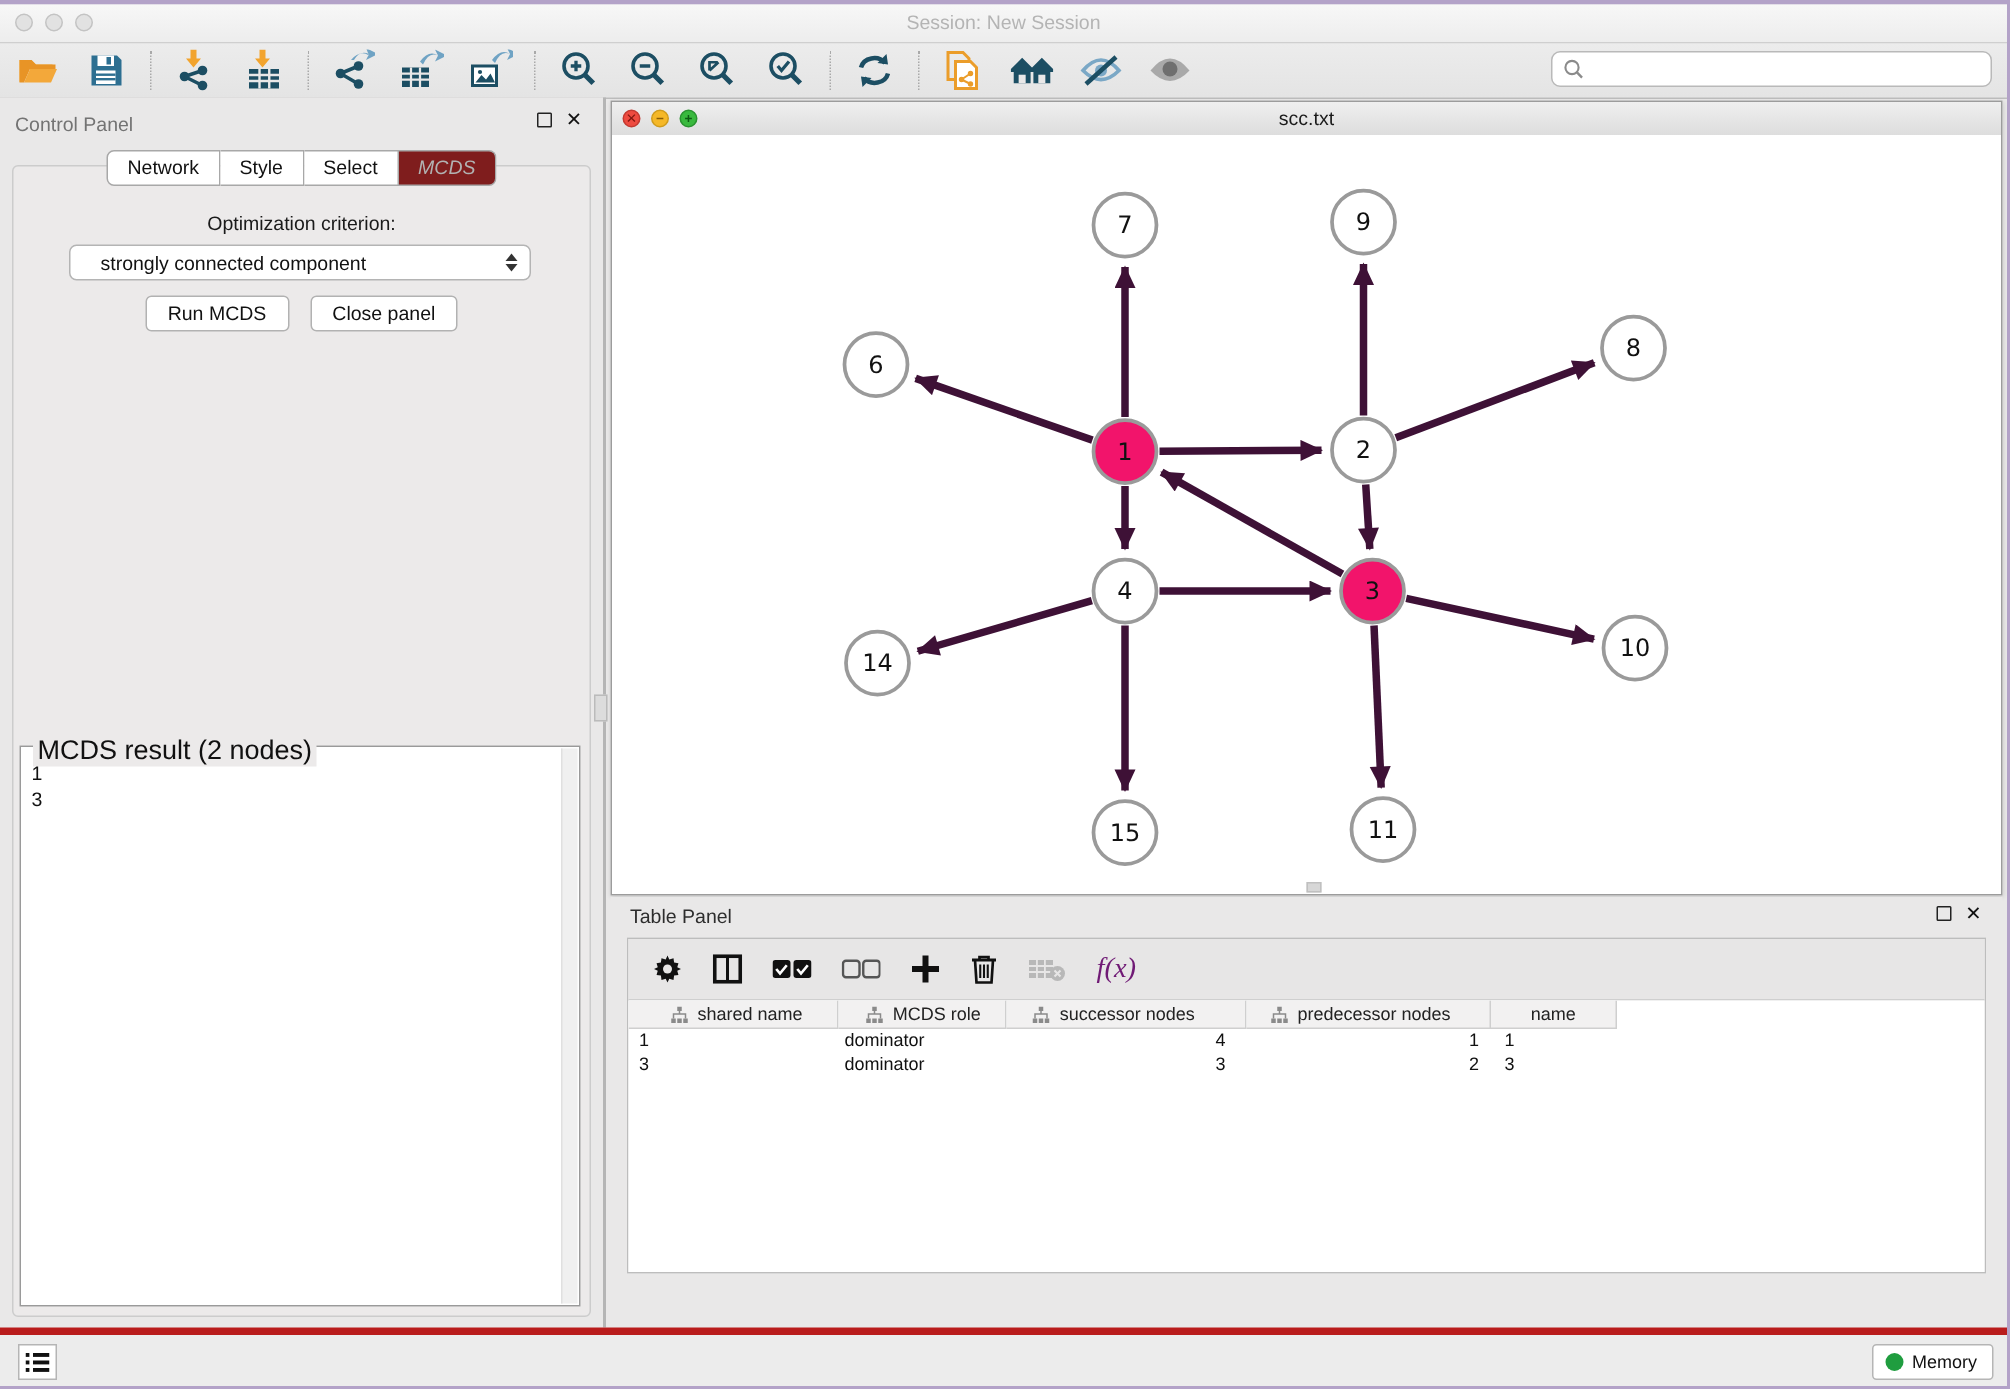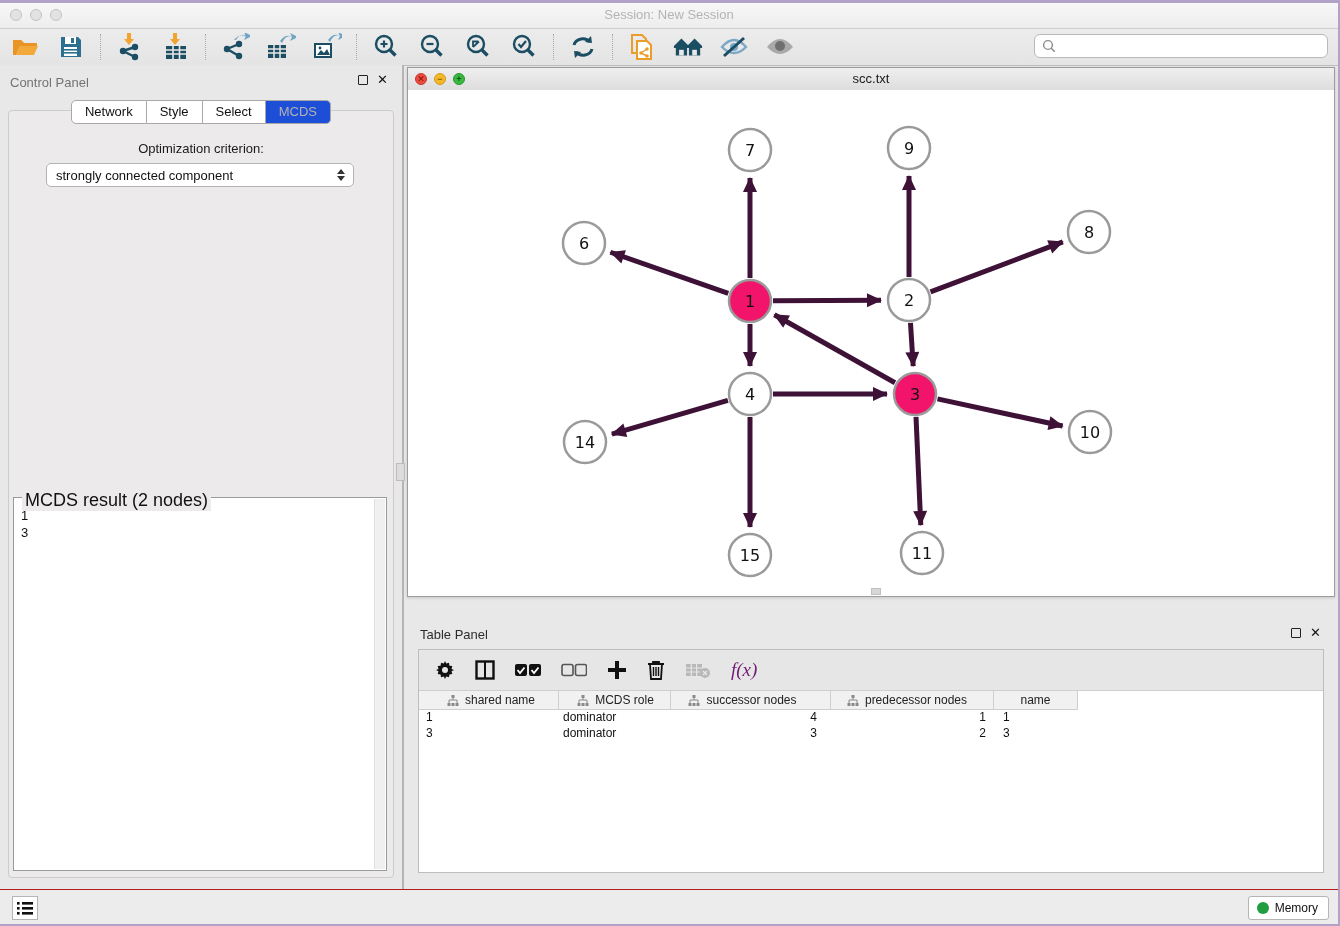--- a/index.html
+++ b/index.html
@@ -37,27 +37,27 @@
   .panel-head{position:absolute;left:10px;top:10px;font-size:13px;color:#737373;}
   .panel-btns{position:absolute;right:14px;top:10px;display:flex;gap:9px;align-items:center;}
   .float-ico{width:10px;height:10px;border:1.5px solid #222;box-sizing:border-box;border-radius:1px;}
   .close-ico{font-size:13px;font-weight:bold;color:#111;line-height:10px;}
   .tabstrip{position:absolute;left:0;right:0;display:flex;justify-content:center;z-index:3;text-align:center;}
   .cp-tabs{top:35px;}
   .tab{font-size:13px;color:#111;background:#fff;border:1px solid #a8a8a8;border-left:none;
     padding:3px 13px 4px;cursor:default;white-space:nowrap;}
   .tab:first-child{border-left:1px solid #a8a8a8;border-radius:5px 0 0 5px;}
   .tab:last-child{border-radius:0 5px 5px 0;}
-  .tab.selected{background:#1d4ed8;color:#b2b2b2;}
+  .tab.selected{background:#7f1d1d;color:#b2b2b2;font-style:italic;}
   .cp-box{position:absolute;left:8px;right:8px;top:45px;bottom:12px;
     background:#eceaea;border:1px solid #cccccc;border-radius:4px;}
   .opt-label{position:absolute;left:0;right:0;top:30px;text-align:center;font-size:13px;color:#1a1a1a;}
   .dropdown{position:absolute;left:37px;right:39px;top:52px;height:22px;background:#fff;
     border:1px solid #b4b4b4;border-radius:5px;display:flex;align-items:center;}
-  .dropdown .val{flex:1;font-size:13px;color:#111;padding-left:9px;}
+  .dropdown .val{flex:1;font-size:13px;color:#111;padding-left:20px;}
   .stepper{width:16px;display:flex;flex-direction:column;align-items:center;gap:2px;margin-right:4px;}
   .stepper .up{width:0;height:0;border-left:4px solid transparent;border-right:4px solid transparent;border-bottom:5px solid #333;}
   .stepper .dn{width:0;height:0;border-left:4px solid transparent;border-right:4px solid transparent;border-top:5px solid #333;}
   .cp-buttons{position:absolute;left:0;right:0;top:86px;display:flex;justify-content:center;gap:14px;}
   .btn{font-size:13px;color:#111;background:#fff;border:1px solid #b2b2b2;border-radius:4px;
     padding:3px 14px 4px;cursor:default;}
   .resultbox{position:absolute;left:4px;right:6px;top:386px;bottom:6px;
     border:1px solid #9a9a9a;background:#fff;}
   .resultbox .legend{position:absolute;left:8px;top:-8px;background:#eceaea;padding:0 3px;
     font-size:18px;color:#111;white-space:nowrap;}
@@ -74,21 +74,21 @@
   .net-title{position:absolute;left:0;right:0;top:3px;text-align:center;font-size:13px;color:#1a1a1a;}
   .traffic{position:absolute;left:7px;top:5px;display:flex;gap:7px;}
   .tdot{width:12px;height:12px;border-radius:50%;font-size:9px;font-weight:bold;
     display:flex;align-items:center;justify-content:center;box-sizing:border-box;}
   .tdot.red{background:#ee4b40;border:1px solid #c33a31;color:#7e150e;}
   .tdot.yel{background:#f5b828;border:1px solid #d09c1c;color:#8a5d05;}
   .tdot.grn{background:#39b93e;border:1px solid #2a9330;color:#0c5a12;}
   .net-canvas{position:absolute;left:0;right:0;top:22px;bottom:0;background:#fff;overflow:hidden;}
   .net-handle{position:absolute;left:50%;bottom:1px;width:8px;height:5px;background:#d7d7d7;border:1px solid #c0c0c0;}
   
-  .table-panel{position:absolute;left:407px;top:595px;right:3px;bottom:34px;background:#e9e8e8;margin-top:24px;}
+  .table-panel{position:absolute;left:407px;top:595px;right:3px;bottom:34px;background:#e9e8e8;}
   .tp-head{position:absolute;left:13px;top:5px;font-size:13px;color:#2d2d2d;}
   .tp-btns{position:absolute;right:14px;top:6px;display:flex;gap:9px;align-items:center;}
   .tp-container{position:absolute;left:11px;right:11px;top:27px;height:222px;
     border:1px solid #bdbdbd;background:#fff;}
   .tp-toolbar{position:absolute;left:0;right:0;top:0;height:40px;background:#e7e6e6;
     border-bottom:1px solid #cfcfcf;display:flex;align-items:center;gap:20px;padding-left:16px;}
   .tp-ico{display:flex;align-items:center;justify-content:center;height:24px;cursor:default;}
   .fx{font-family:"Liberation Serif","DejaVu Serif",serif;font-style:italic;font-size:19px;color:#701a75;}
   .tp-table{position:absolute;left:0;right:0;top:41px;bottom:0;background:#fff;overflow:hidden;}
   .hdr-row{display:flex;height:19px;}
@@ -97,21 +97,21 @@
   .hdr-cell .hico{margin-left:-2px;}
   .data-row{display:flex;height:16px;font-size:12px;color:#111;}
   .cell{box-sizing:border-box;overflow:hidden;white-space:nowrap;}
   .c0{width:140px;padding-left:7px;}
   .c1{width:112px;padding-left:4px;}
   .c2{width:160px;text-align:right;padding-right:14px;}
   .c3{width:163px;text-align:right;padding-right:8px;}
   .c4{width:84px;padding-left:9px;}
   .tp-tabs{bottom:8px;top:auto;}
   
-  .statusbar{position:absolute;left:0;right:0;bottom:0;height:34px;background:#ececec;border-top:1px solid #b91c1c;}
+  .statusbar{position:absolute;left:0;right:0;bottom:0;height:34px;background:#ececec;border-top:5px solid #b91c1c;}
   .list-btn{position:absolute;left:12px;top:6px;width:24px;height:22px;background:#fff;
     border:1px solid #b5b5b5;display:flex;align-items:center;justify-content:center;}
   .memory-btn{position:absolute;right:9px;top:6px;height:22px;background:#fff;border:1px solid #b5b5b5;
     border-radius:3px;display:flex;align-items:center;gap:6px;padding:0 10px 0 8px;font-size:12px;color:#111;}
   .mem-dot{width:12px;height:12px;border-radius:50%;background:#1f9d3f;}
   svg{display:block;}
   text{user-select:none;}
 </style>
 </head>
 <body>
@@ -292,20 +292,24 @@
       <div class="tab selected">MCDS</div>
     </div>
     <div class="cp-box">
       <div class="opt-label">Optimization criterion:</div>
       <div class="dropdown">
         <div class="val">strongly connected component</div>
         <div class="stepper">
             <div class="up"></div>
             <div class="dn"></div>
           </div>
+      </div>
+      <div class="cp-buttons">
+        <div class="btn">Run MCDS</div>
+        <div class="btn">Close panel</div>
       </div>
       <div class="resultbox">
         <div class="legend">MCDS result (2 nodes)</div>
         <div class="result-lines">
           <div>1</div>
           <div>3</div>
         </div>
         <div class="result-scroll"></div>
       </div>
     </div>

